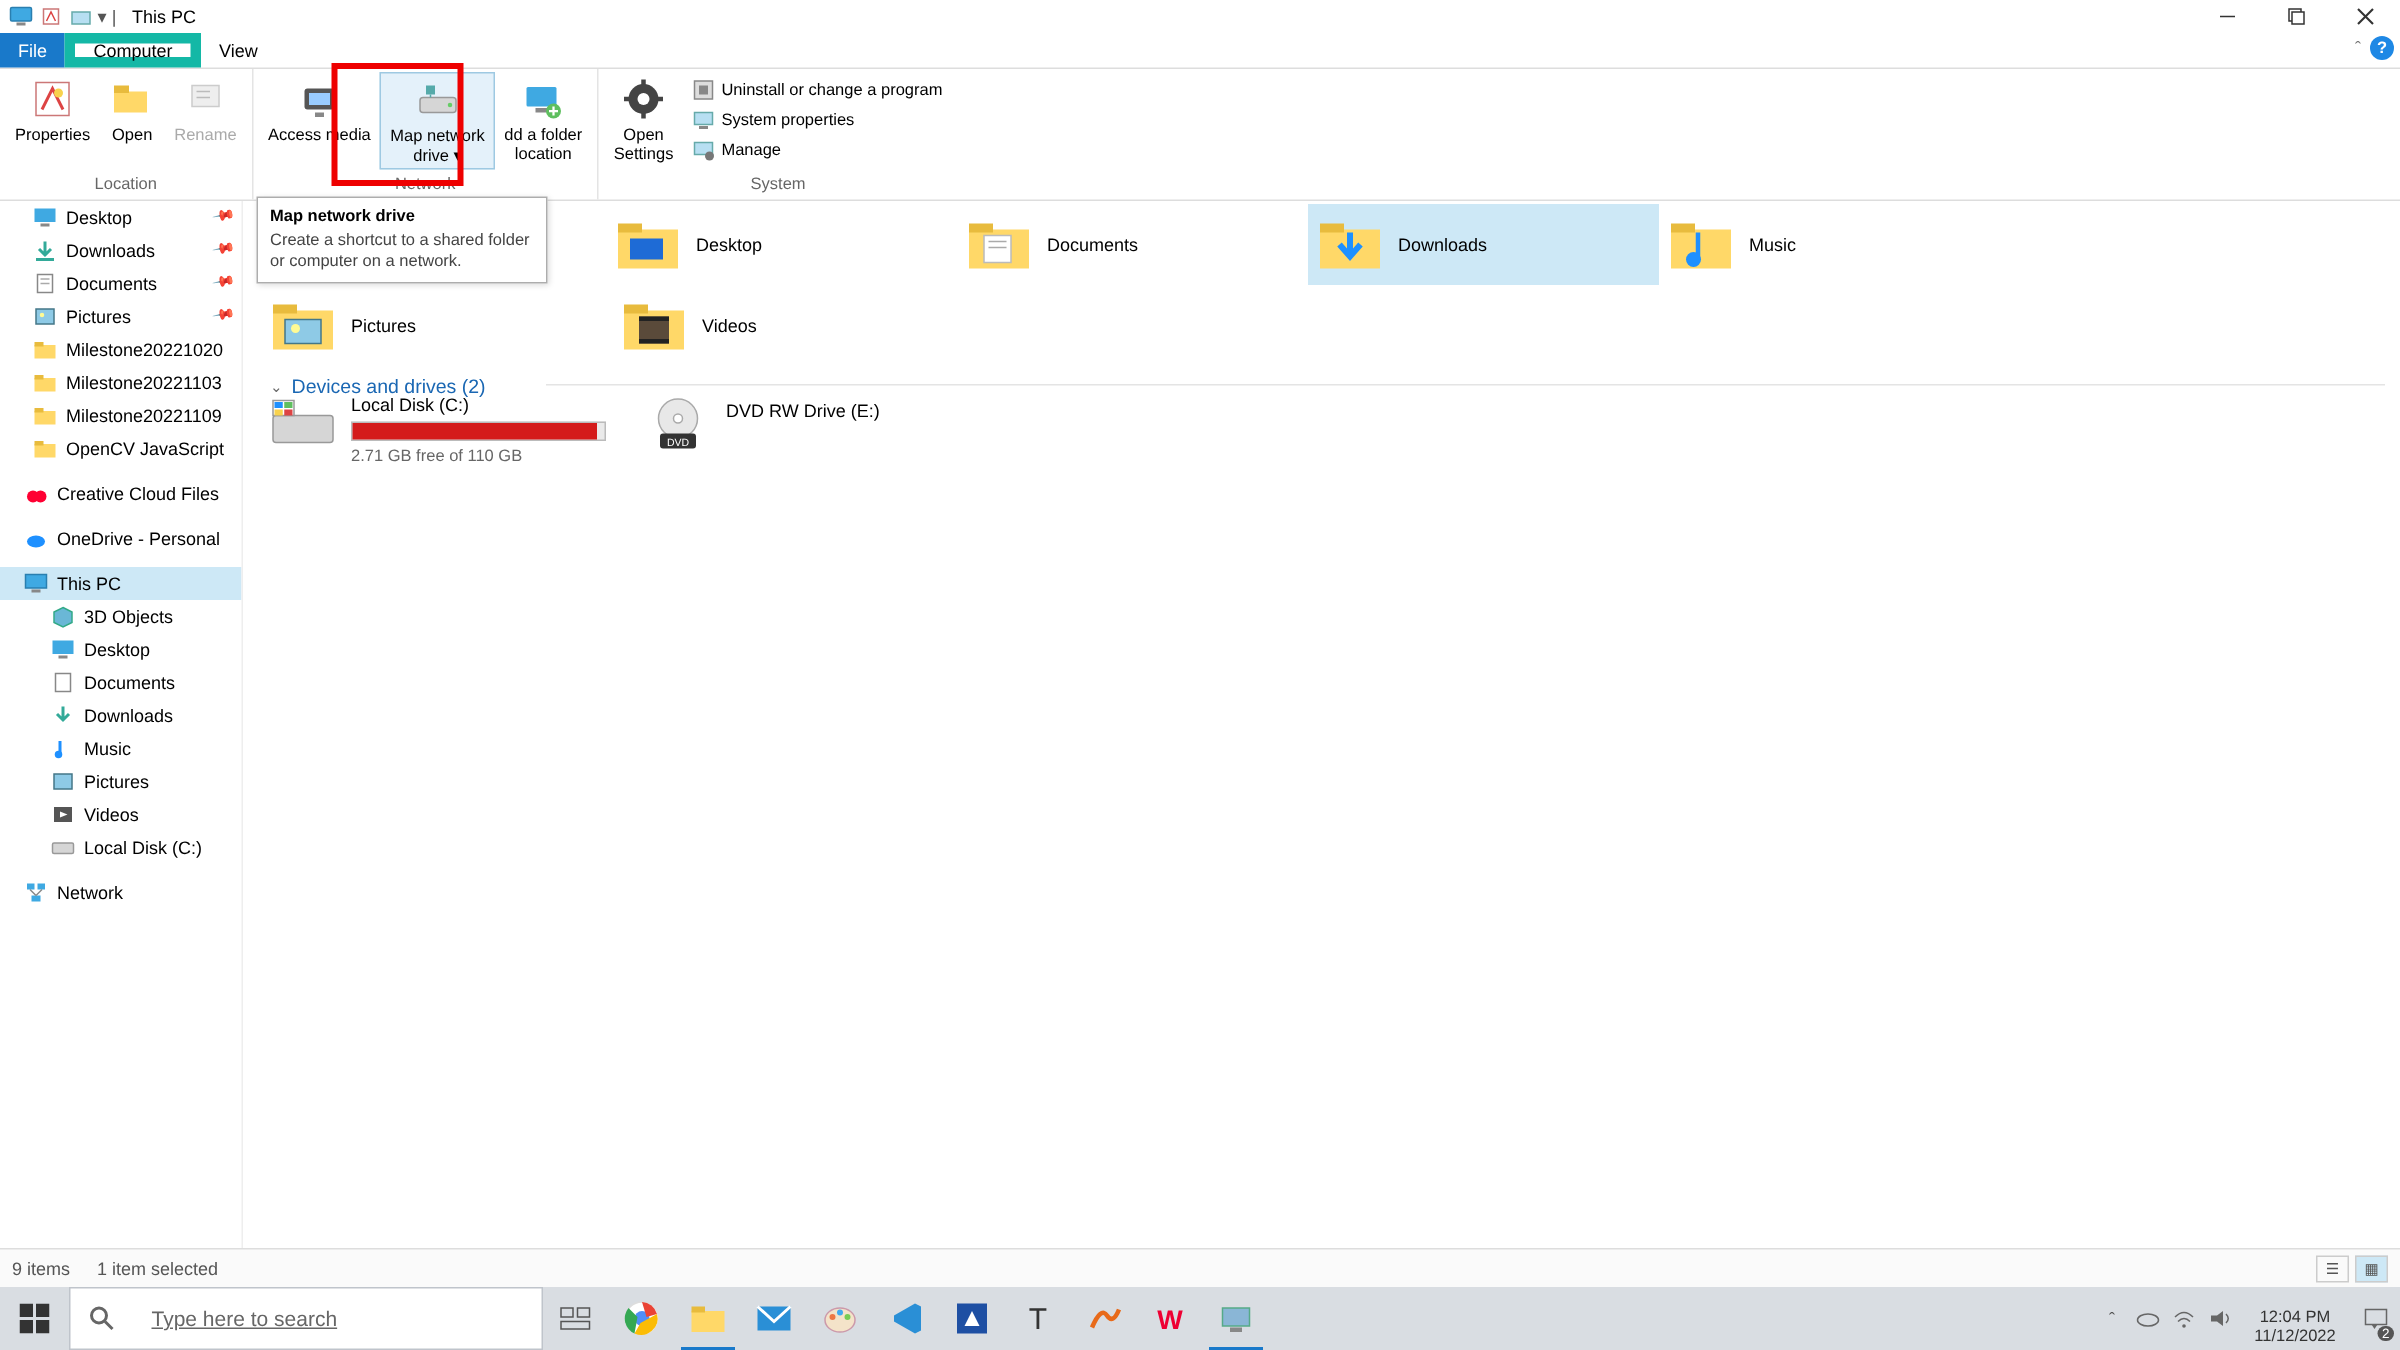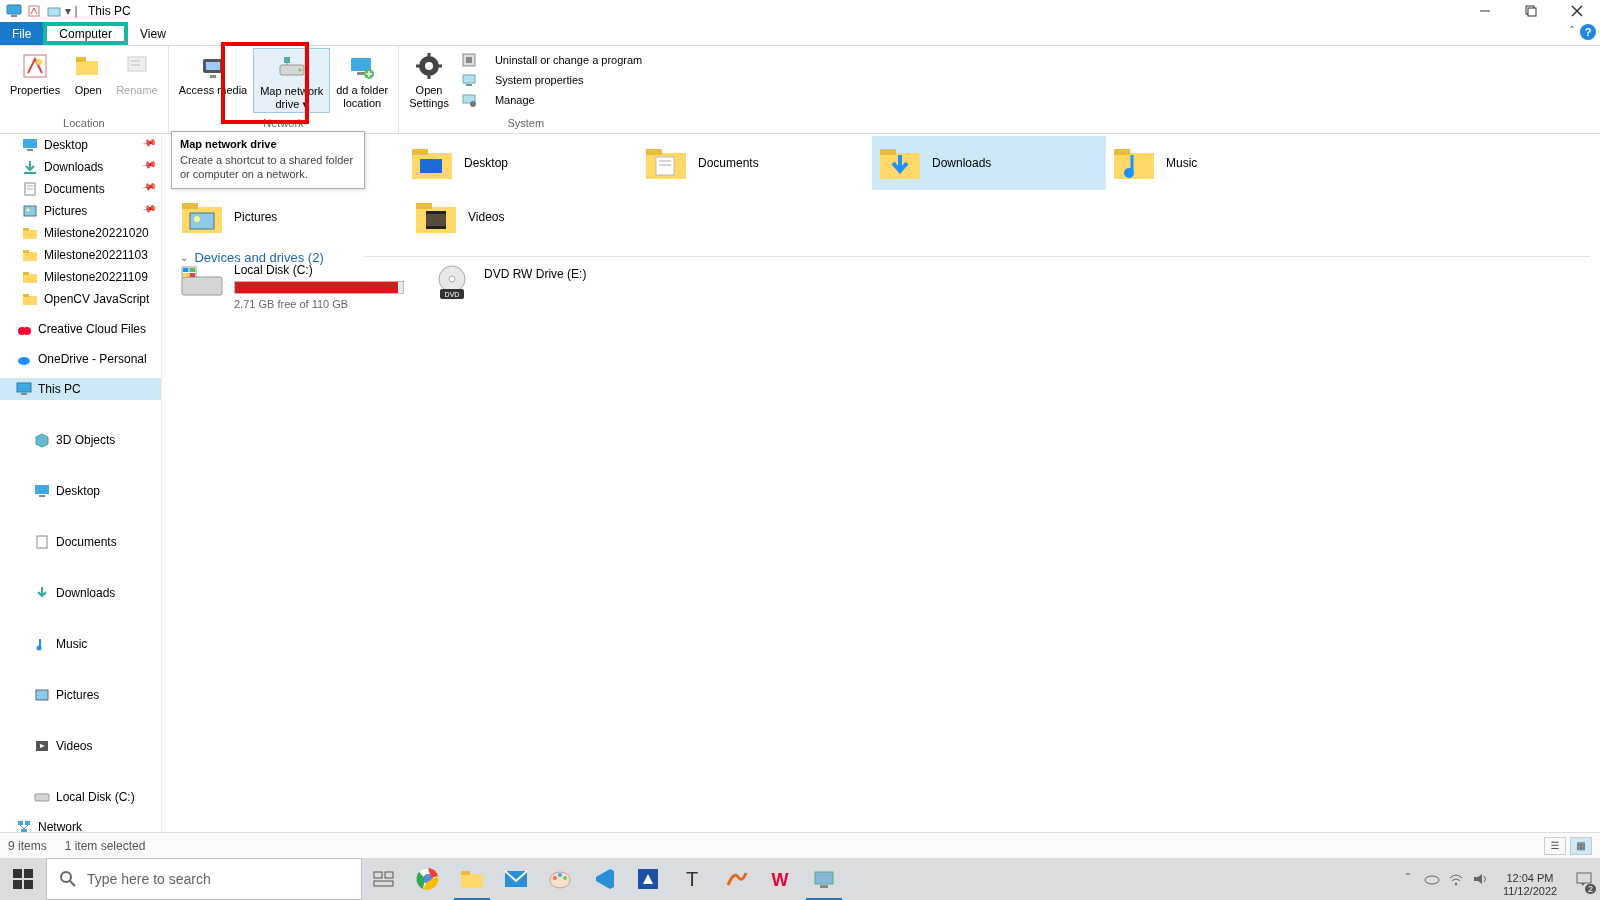--- a/index.html
+++ b/index.html
@@ -10,52 +10,52 @@
 .titlebar .qat-icon { width:16px; height:16px; margin:0 2px; display:inline-flex; align-items:center; justify-content:center; }
 .qat-divider { width:8px; text-align:center; color:#555; }
 .titlebar .title { margin-left:8px; font-size:12px; }
 .win-controls { position:absolute; right:0; top:0; display:flex; }
 .win-controls div { width:46px; height:22px; display:flex; align-items:center; justify-content:center; font-size:11px; }
 
 
 .tabstrip { height:24px; display:flex; align-items:stretch; border-bottom:1px solid #ddd; position:relative; }
 .tab { padding:4px 12px; font-size:12px; display:flex; align-items:center; cursor:default; }
 .tab.file { background:#1979ca; color:#fff; }
-.tab.active-red { border:4px solid #14b8a6;text-align:center; }
+.tab.active-red { border:7px solid #14b8a6;text-align:center; }
 .tabstrip-right { position:absolute; right:4px; top:2px; display:flex; gap:6px; align-items:center; }
 .help-circle { width:16px; height:16px; border-radius:50%; background:#1e88e5; color:#fff; display:flex; align-items:center; justify-content:center; font-size:11px; font-weight:bold; }
 
 
 .ribbon { height:88px; display:flex; border-bottom:1px solid #ddd; background:#fff; position:relative; }
 .ribbon-group { display:flex; flex-direction:column; align-items:center; border-right:1px solid #e4e4e4; padding:2px 4px 0 4px; position:relative; }
 .ribbon-group .group-body { display:flex; flex:1; align-items:flex-start; }
 .ribbon-group .group-label { font-size:11px; color:#666; height:16px; }
 .rbtn { display:flex; flex-direction:column; align-items:center; justify-content:flex-start; padding:2px 6px; text-align:center; font-size:11px; line-height:1.15; }
 .rbtn .ric { width:32px; height:32px; margin-bottom:2px; display:flex; align-items:center; justify-content:center; }
 .rbtn.disabled { color:#aaa; }
 .system-list { display:flex; flex-direction:column; gap:4px; padding:4px 6px; font-size:11px; }
-.system-list div { display:flex; align-items:center; gap:18px; }
+.system-list div { display:flex; align-items:center; gap:4px; }
 .sysic { width:16px; height:16px; }
 
 .highlight-box { position:absolute; border:4px solid #e00; pointer-events:none; }
 
 
 .tooltip { position:absolute; left:171px; top:131px; width:194px; border:1px solid #adadad; background:#fff; padding:6px 8px; font-size:11px; box-shadow:1px 1px 4px rgba(0,0,0,.15); z-index:10; }
 .tooltip .tt-title { font-weight:600; margin-bottom:4px; }
 .tooltip .tt-body { color:#444; line-height:1.25; }
 
 
 .main { display:flex; position:absolute; top:134px; left:0; right:0; bottom:26px; }
 .sidebar { width:162px; background:#fff; overflow:hidden; border-right:1px solid #eee; padding-top:0; }
 .sb-item { height:22px; display:flex; align-items:center; padding-left:22px; gap:6px; font-size:12px; position:relative; }
 .sb-item.selected { background:#cde8f6; }
 .sb-item .sbic { width:16px; height:16px; flex:0 0 16px; }
 .pin { position:absolute; right:6px; top:4px; color:#888; font-size:10px; transform:rotate(35deg); }
 .sb-spacer { height:8px; }
-.sb-item.lvl2 { padding-left:34px;margin-top:29px; }
+.sb-item.lvl2 { padding-left:34px; }
 
 .content { flex:1; overflow:auto; padding-left:12px; }
 .folder-grid { display:flex; flex-wrap:wrap; }
 .folder-item { width:234px; height:54px; display:flex; align-items:center; gap:10px; padding-left:6px; font-size:12px; }
 .folder-item.selected { background:#cde8f6; }
 .fic { width:44px; height:44px; display:flex; align-items:center; justify-content:center; }
 
 .section-head { display:flex; align-items:center; gap:6px; padding:6px 0 4px 6px; color:#1a67b3; font-size:13px; }
 .section-head .chev { color:#666; font-size:10px; }
 .section-rule { height:1px; background:#e4e4e4; margin-left:190px; margin-right:10px; margin-top:-13px; margin-bottom:6px; }
@@ -69,21 +69,21 @@
 
 
 .statusbar { position:absolute; bottom:0; left:0; right:0; height:26px; border-top:1px solid #ddd; display:flex; align-items:center; padding:0 8px; font-size:12px; color:#555; gap:18px; background:#fafafa; }
 .statusbar .right { margin-left:auto; display:flex; gap:4px; }
 .view-toggle { width:22px; height:18px; border:1px solid #ccc; display:flex; align-items:center; justify-content:center; font-size:10px; }
 .view-toggle.active { background:#cde8f6; }
 
 
 .taskbar { position:absolute; left:0; right:0; bottom:0; height:42px; background:#d9dde2; display:flex; align-items:center; z-index:5; }
 .taskbar .start { width:46px; height:42px; display:flex; align-items:center; justify-content:center; }
-.taskbar .search { flex:0 0 316px; height:42px; background:#fff; border:1px solid #bfc4cb; display:flex; align-items:center; padding-left:12px; gap:10px; color:#666; font-size:14px; }
+.taskbar .search { flex:0 0 316px; height:42px; background:#fff; border:1px solid #bfc4cb; display:flex; align-items:center; padding-left:12px; gap:24px; color:#666; font-size:14px;text-decoration:underline; }
 .taskbar .tb-icon { width:44px; height:42px; display:flex; align-items:center; justify-content:center; position:relative; }
 .taskbar .tb-icon.active::after { content:""; position:absolute; left:4px; right:4px; bottom:0; height:2px; background:#1979ca; }
 .tray { margin-left:auto; display:flex; align-items:center; height:42px; padding-right:0; }
 .tray .tic { width:24px; height:42px; display:flex; align-items:center; justify-content:center; color:#555; font-size:12px; }
 .tray .clock { width:76px; text-align:center; font-size:11px; line-height:1.15; color:#333;margin-top:12px; }
 
 
 svg { display:block; }
 .folder-shape { fill:#ffd868; }
 .folder-tab { fill:#e8bb3d; }

